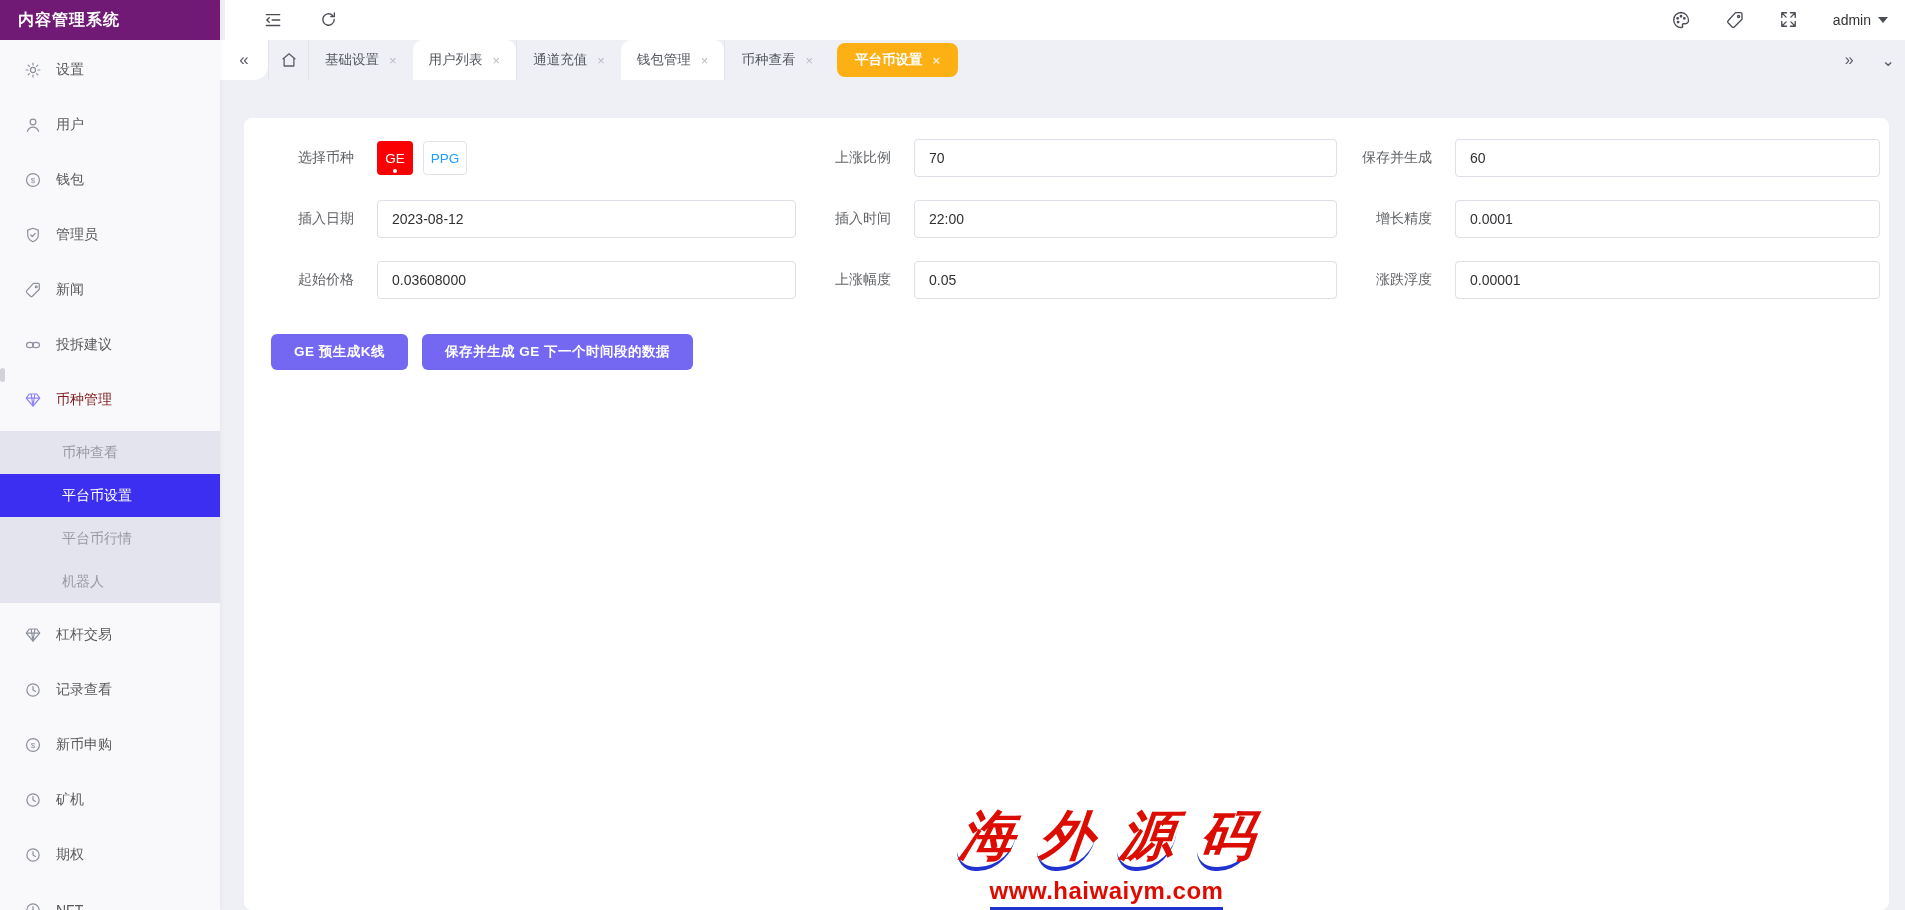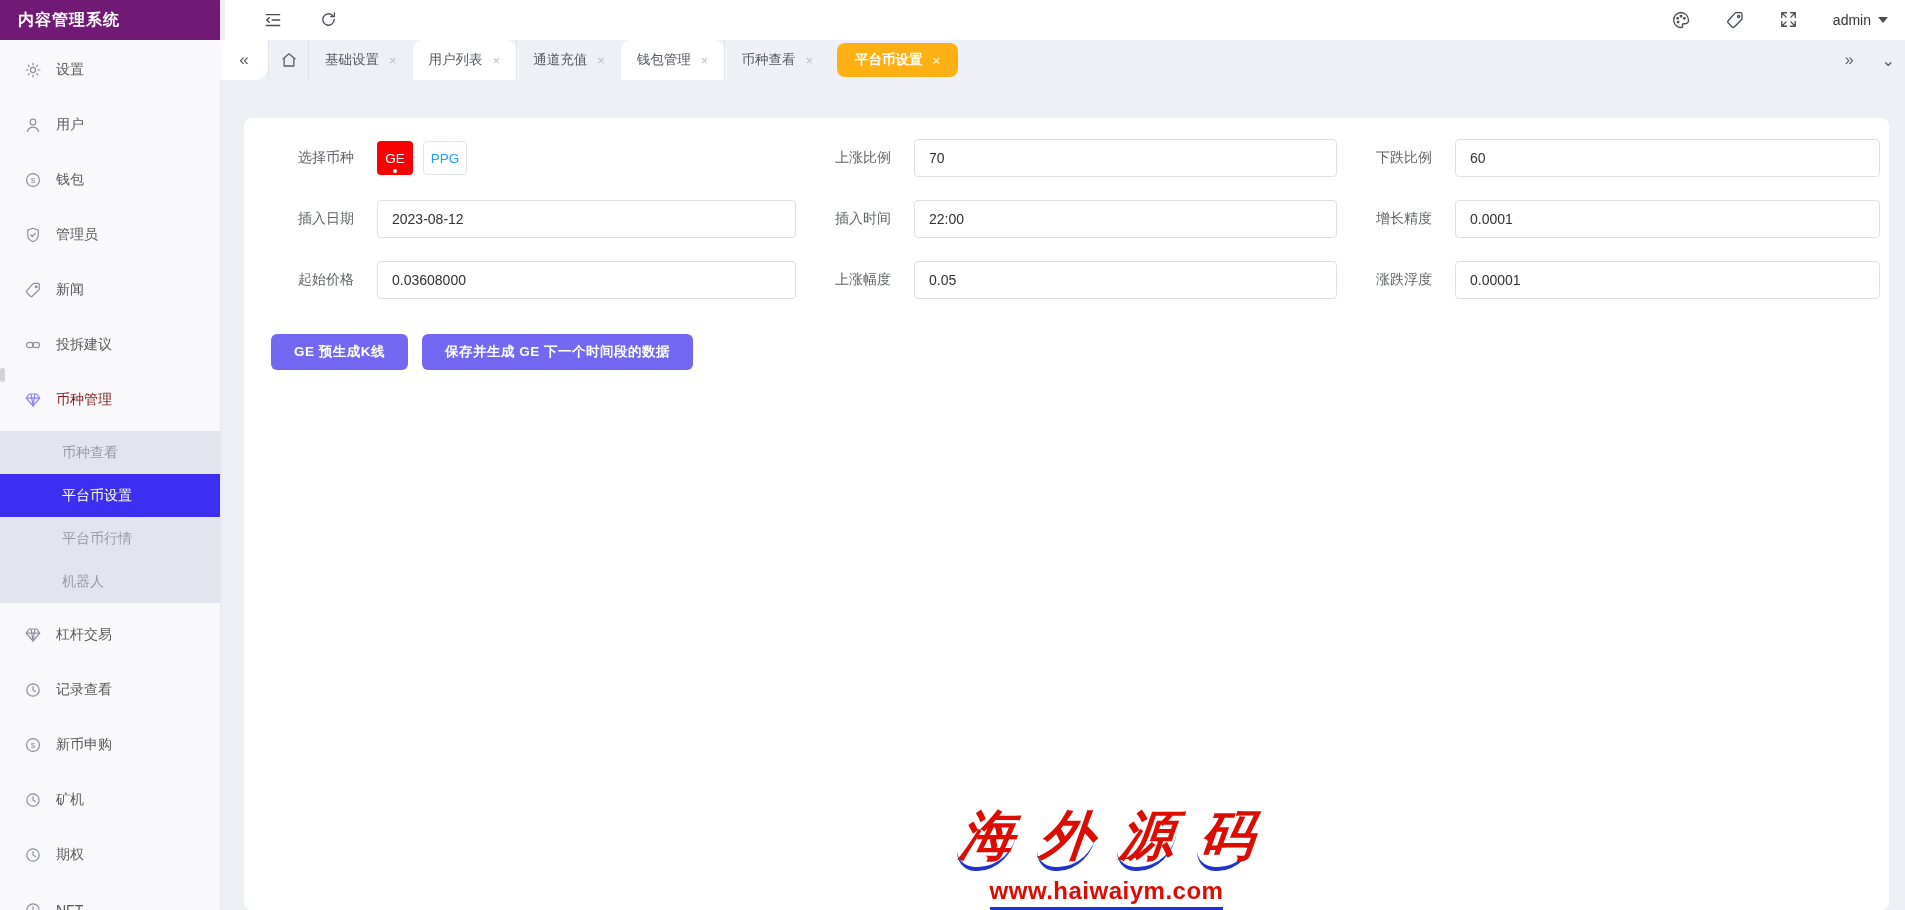--- a/index.html
+++ b/index.html
@@ -339,21 +339,21 @@
       <div class="coin-row">
         <div class="coin-btn sel">
           <span>GE</span>
         </div>
         <div class="coin-btn unsel">
           <span>PPG</span>
         </div>
       </div>
       <div class="f-label">上涨比例</div>
       <input class="f-input" value="70" style="">
-      <div class="f-label">下跌比例</div>
+      <div class="f-label">保存并生成</div>
       <input class="f-input" value="60" style="">
 
       <div class="f-label">插入日期</div>
       <input class="f-input" value="2023-08-12" style="">
       <div class="f-label">插入时间</div>
       <input class="f-input" value="22:00" style="">
       <div class="f-label">增长精度</div>
       <input class="f-input" value="0.0001" style="">
 
       <div class="f-label">起始价格</div>

